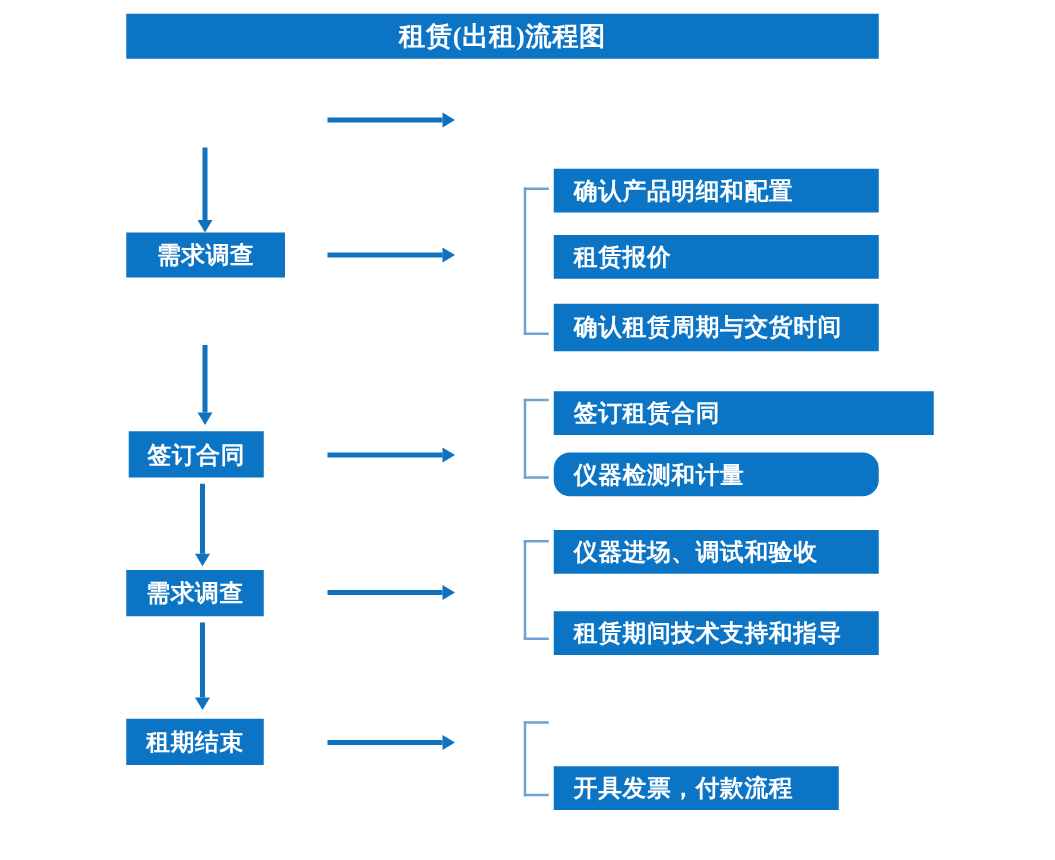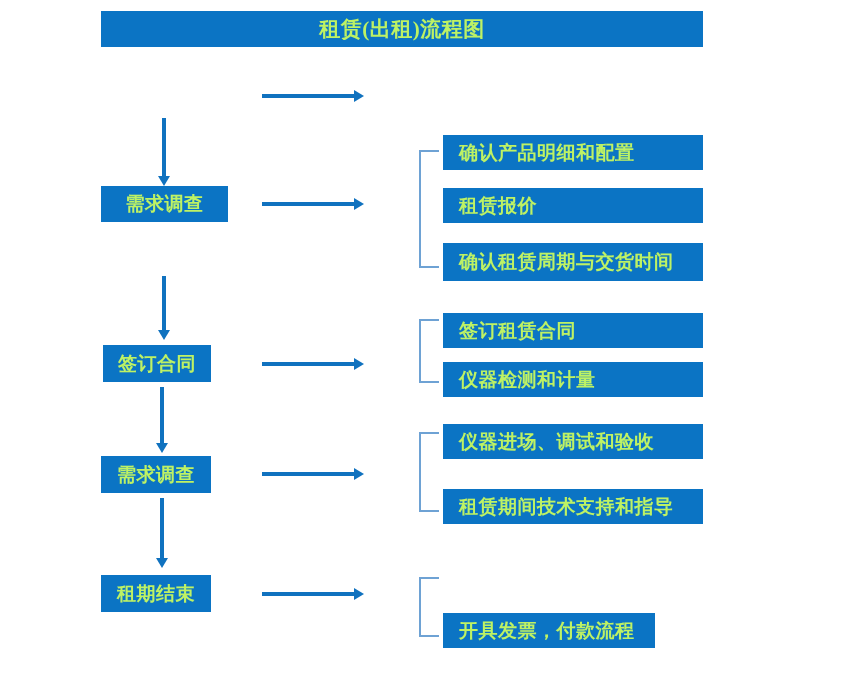--- a/index.html
+++ b/index.html
@@ -16,21 +16,21 @@
   }
   #canvas {
     position: absolute;
     left: 0; top: 0;
     width: 844px;
     height: 688px;
   }
   .box {
     position: absolute;
     background: #0b74c4;
-    color: #bef264;
+    color: #ffffff;
     font-weight: bold;
     display: flex;
     align-items: center;
     box-sizing: border-box;
     letter-spacing: 0.5px;
     white-space: nowrap;
   }
   .title-bar {
     justify-content: center;
     font-size: 21px;
@@ -134,22 +134,22 @@
 
   <div class="box stage-box" style="left:103px; top:345px; width:108px; height:37px;">签订合同</div>
 
   <div class="h-arrow" style="left:262px; top:356px; width:102px;">
     <div class="shaft" style="width:92px;"></div>
     <div class="head" style="left:92px;"></div>
   </div>
 
   <div class="bracket" style="left:419px; top:319px; width:20px; height:64px;"></div>
 
-  <div class="box detail-box" style="left:443px; top:313px; width:260px; height:35px;">签订租赁合同</div>
-  <div class="box detail-box" style="left:443px; top:362px; width:260px; height:35px;">仪器检测和计量</div>
+  <div class="box detail-box" style="left:443px; top:313px; width:304px; height:35px;">签订租赁合同</div>
+  <div class="box detail-box" style="left:443px; top:362px; width:260px; height:35px;border-radius:13px;">仪器检测和计量</div>
 
   <div class="v-arrow" style="left:154px; top:387px; height:66px;">
     <div class="shaft" style="height:56px;"></div>
     <div class="head" style="top:56px;"></div>
   </div>
 
   <div class="box stage-box" style="left:101px; top:456px; width:110px; height:37px;">需求调查</div>
 
   <div class="h-arrow" style="left:262px; top:466px; width:102px;">
     <div class="shaft" style="width:92px;"></div>
@@ -168,15 +168,15 @@
 
   <div class="box stage-box" style="left:101px; top:575px; width:110px; height:37px;">租期结束</div>
 
   <div class="h-arrow" style="left:262px; top:586px; width:102px;">
     <div class="shaft" style="width:92px;"></div>
     <div class="head" style="left:92px;"></div>
   </div>
 
   <div class="bracket" style="left:419px; top:577px; width:20px; height:60px;"></div>
 
-  <div class="box detail-box" style="left:443px; top:613px; width:212px; height:35px;">开具发票，付款流程</div>
+  <div class="box detail-box" style="left:443px; top:613px; width:228px; height:35px;">开具发票，付款流程</div>
 
 </div>
 
 </body></html>

